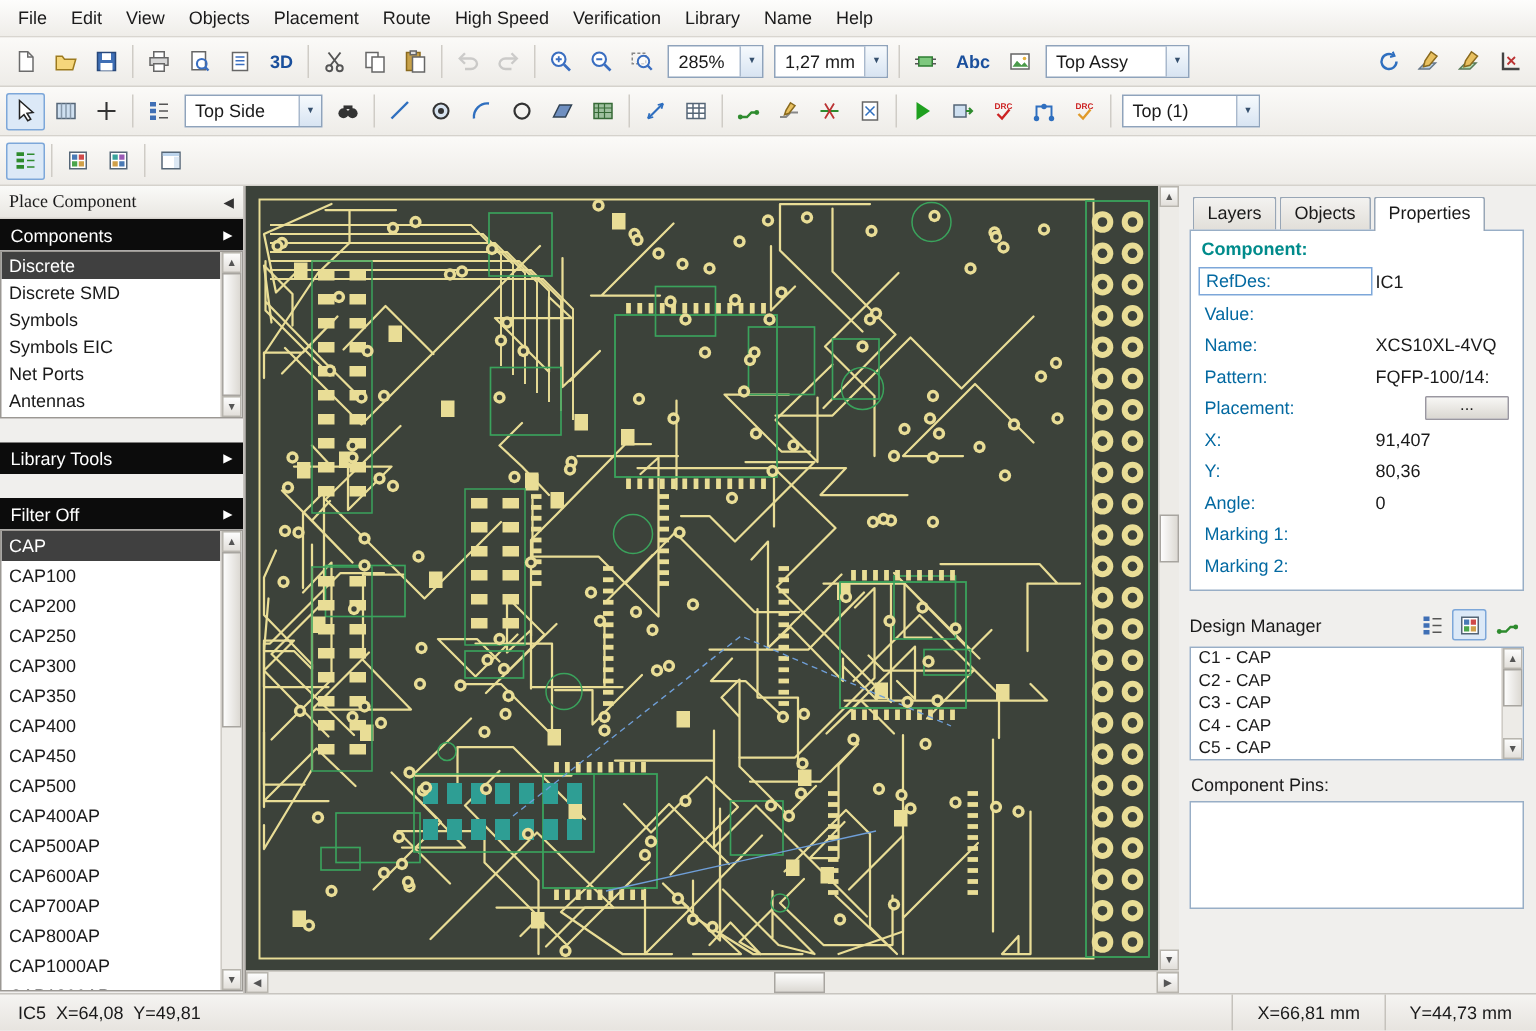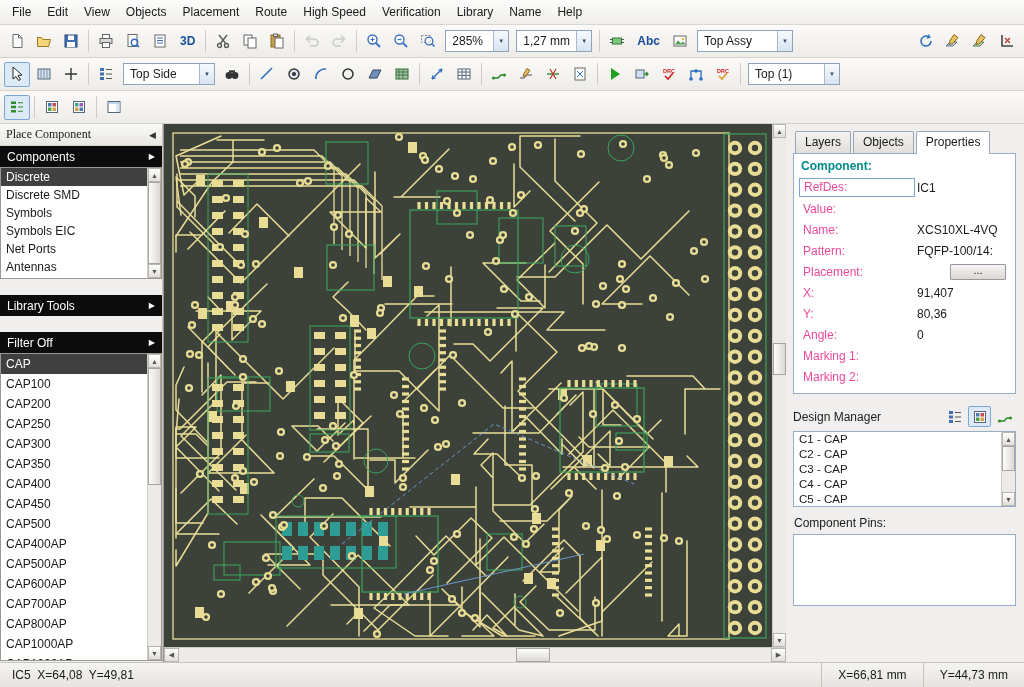--- a/index.html
+++ b/index.html
@@ -62,21 +62,21 @@
   .cv-vscroll .vthumb.canvas { top:205px; height:32px; }
 
   
   .right-panel { width:238px; background:#f0efed; padding:6px 8px 0 7px; display:flex; flex-direction:column; overflow:hidden; }
   .tabs { display:flex; padding-left:2px; }
   .tab { padding:3px 9px 4px 9px; border:1px solid #98a6b6; border-bottom:none; background:linear-gradient(#f3f2f0,#e1ded8); margin-right:2px; border-radius:2px 2px 0 0; position:relative; top:1px; }
   .tab.active { background:#fff; z-index:2; padding-bottom:5px; }
   .prop-box { border:1px solid #98aec6; background:#fff; padding:4px 5px 6px 5px; position:relative; z-index:1; }
   .prop-header { color:#008b8b; font-weight:bold; padding:1px 0 4px 2px; }
   .prop-row { display:flex; align-items:center; height:21px; }
-  .prop-label { width:116px; padding-left:4px; color:#ec4899; flex:none; }
+  .prop-label { width:116px; padding-left:4px; color:#0369a1; flex:none; }
   .prop-label.boxed { border:1px solid #7da7d9; height:19px; line-height:17px; background:#fff; }
   .prop-value { flex:1; padding-left:2px; white-space:nowrap; overflow:hidden; }
   .prop-btn { margin-left:auto; margin-right:4px; width:56px; height:16px; line-height:10px; text-align:center; background:linear-gradient(#f8f7f5,#dad7d1); border:1px solid #9a97a0; border-radius:1px; font-size:11px; }
   .dm-bar { display:flex; align-items:center; margin-top:12px; gap:2px; }
   .dm-label { flex:1; }
   .dm-btn { width:23px; height:21px; display:flex; align-items:center; justify-content:center; border:1px solid transparent; border-radius:2px; }
   .dm-btn.pressed { background:#dce9f7; border-color:#7da7d9; }
   .dm-list { border:1px solid #98aec6; background:#fff; height:76px; margin-top:4px; display:flex; overflow:hidden; }
   .dm-items { flex:1; overflow:hidden; }
   .dm-item { height:15px; line-height:15px; padding:0 5px; font-size:11.5px; white-space:nowrap; }

